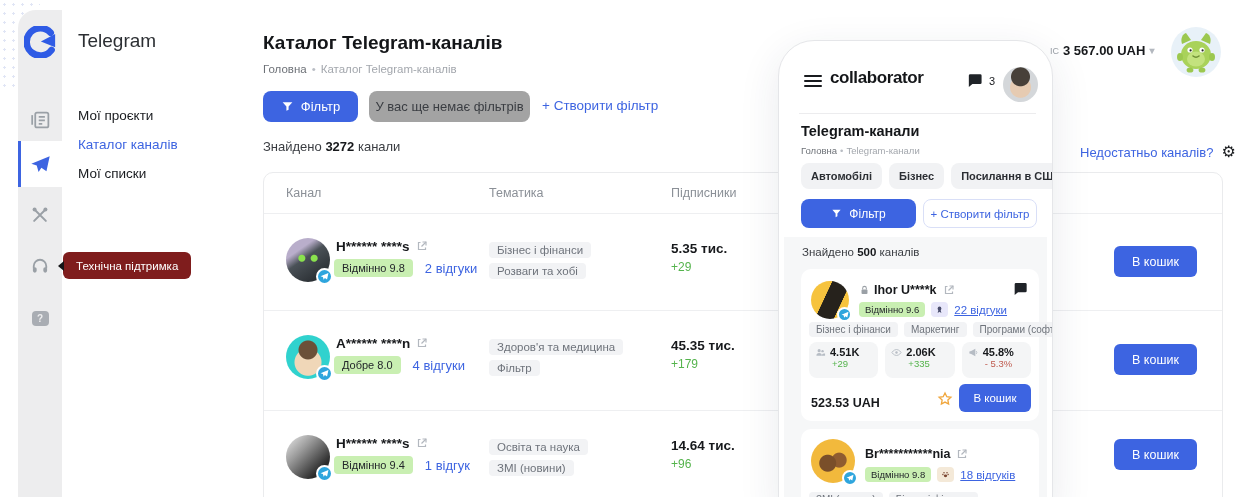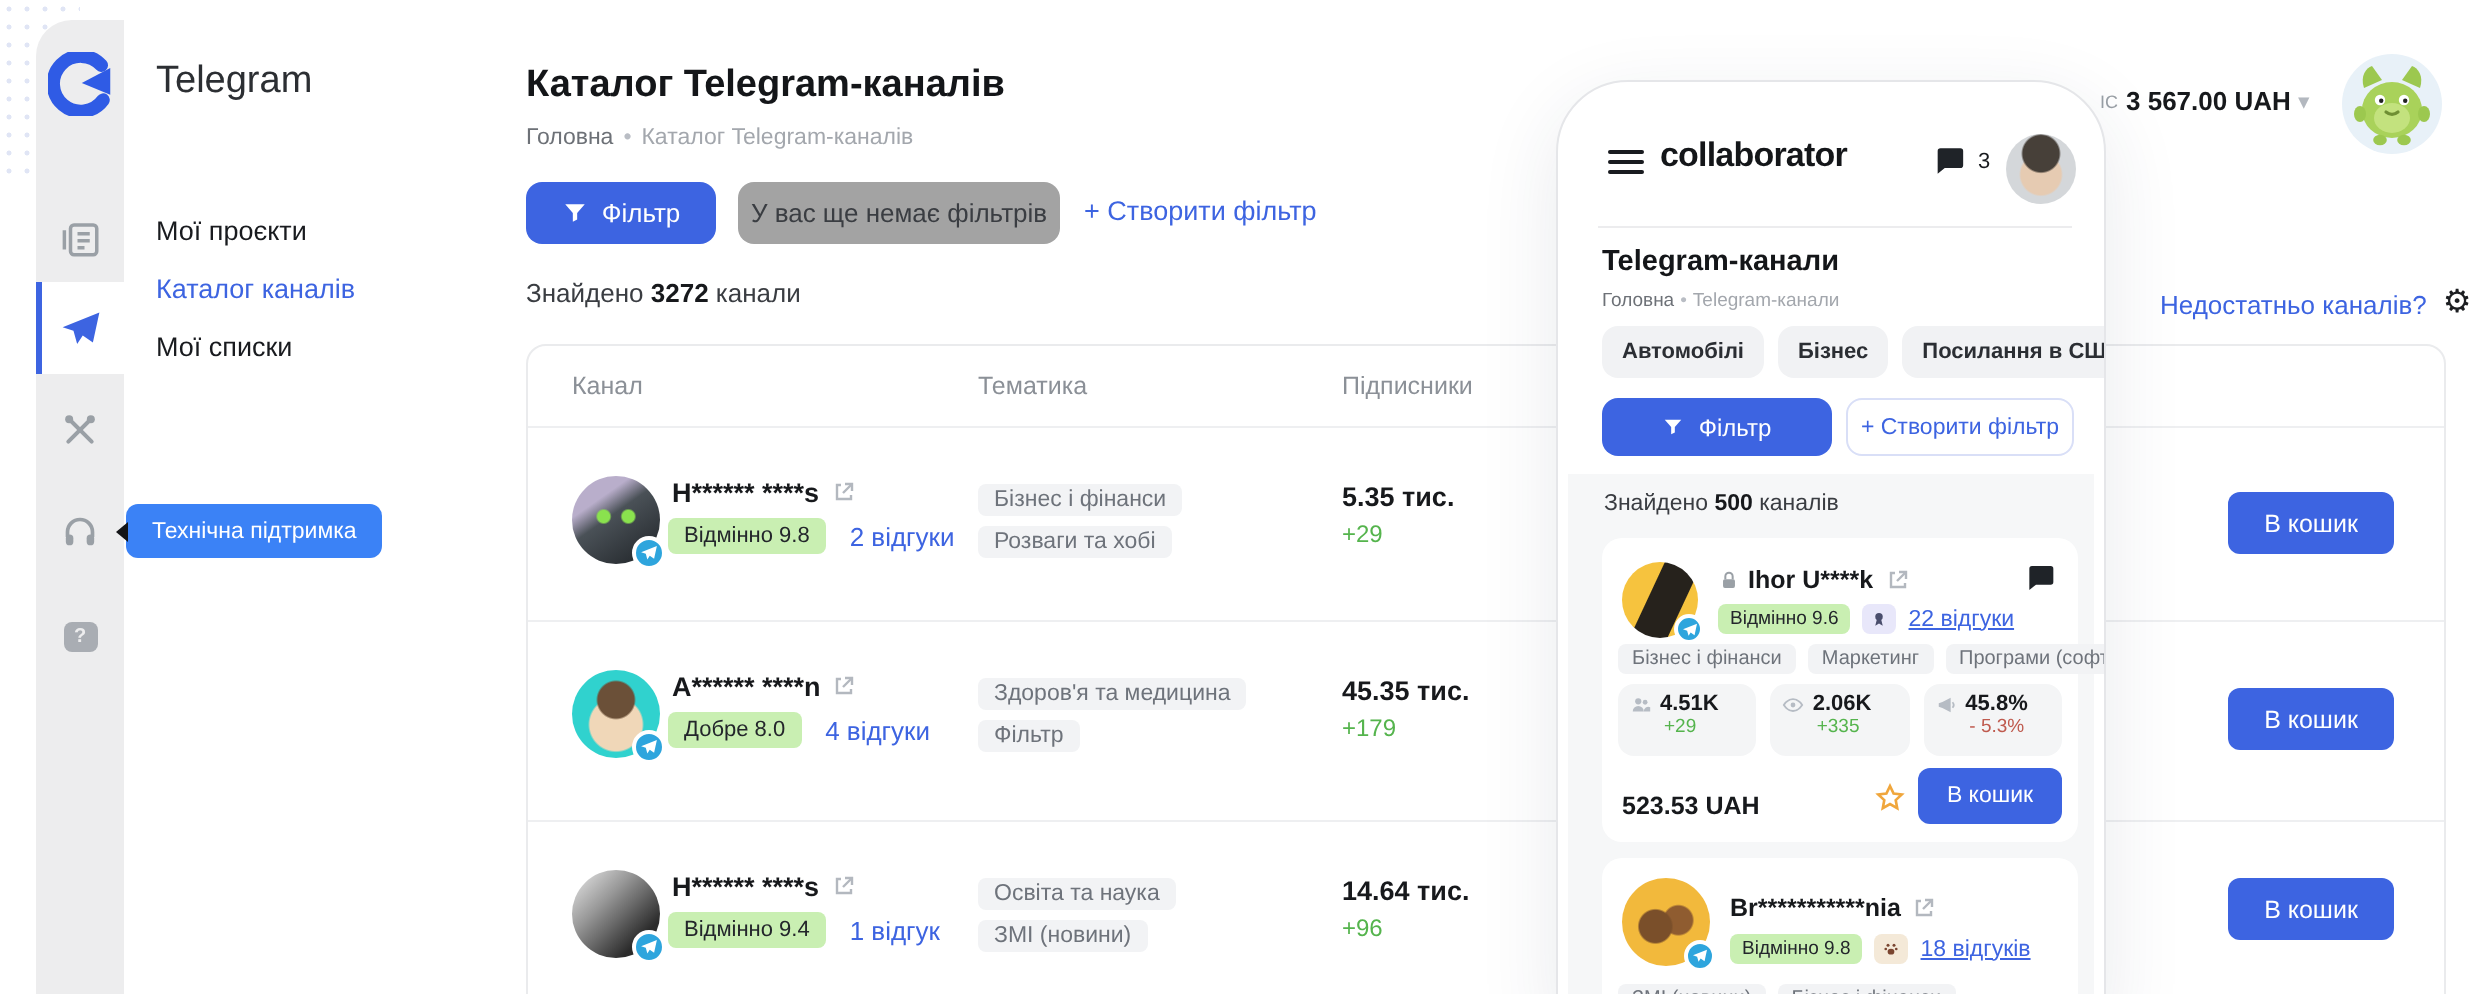--- a/index.html
+++ b/index.html
@@ -18,21 +18,21 @@
   .rail-cell { position:absolute; left:0; width:44px; height:46px; display:flex; align-items:center; justify-content:center; cursor:pointer; }
   .rail-cell.active { background:#fff; }
   .rail-cell.active::before { content:""; position:absolute; left:0; top:0; bottom:0; width:3px; background:#3d64e1; }
   .faq-box { width:17px; height:15px; background:#a9adb3; border-radius:4px; color:#ededee; font-size:10px; font-weight:bold; display:flex; align-items:center; justify-content:center; }
 
   
   .nav-title { position:absolute; left:60px; top:20px; font-size:19px; color:#2c2f33; }
   .nav-item { position:absolute; left:60px; height:17px; font-size:13.5px; color:#191b1f; cursor:pointer; white-space:nowrap; }
   .nav-item.active { color:#3d64e1; }
 
-  .tooltip { position:absolute; left:45px; top:242px; height:27px; background:#3b82f6; color:#fff; font-size:11.5px;
+  .tooltip { position:absolute; left:45px; top:242px; height:27px; background:#7f1d1d; color:#fff; font-size:11.5px;
     border-radius:6px; display:flex; align-items:center; padding:0 13px; z-index:8; white-space:nowrap; }
   .tooltip::before { content:""; position:absolute; left:-5px; top:9px; border-top:5px solid transparent; border-bottom:5px solid transparent; border-right:6px solid #141517; }
 
   
   .page-title { position:absolute; left:245px; top:22px; font-size:19px; font-weight:bold; color:#141619; }
   .breadcrumb { position:absolute; left:245px; top:53px; font-size:11.5px; color:#6d7177; }
   .breadcrumb .sep { color:#b9bdc4; margin:0 5px; }
   .breadcrumb .cur { color:#a3a7ad; }
 
   .btn-blue { background:#3d64e1; color:#fff; border:none; border-radius:8px; font-size:13px; font-family:inherit;

